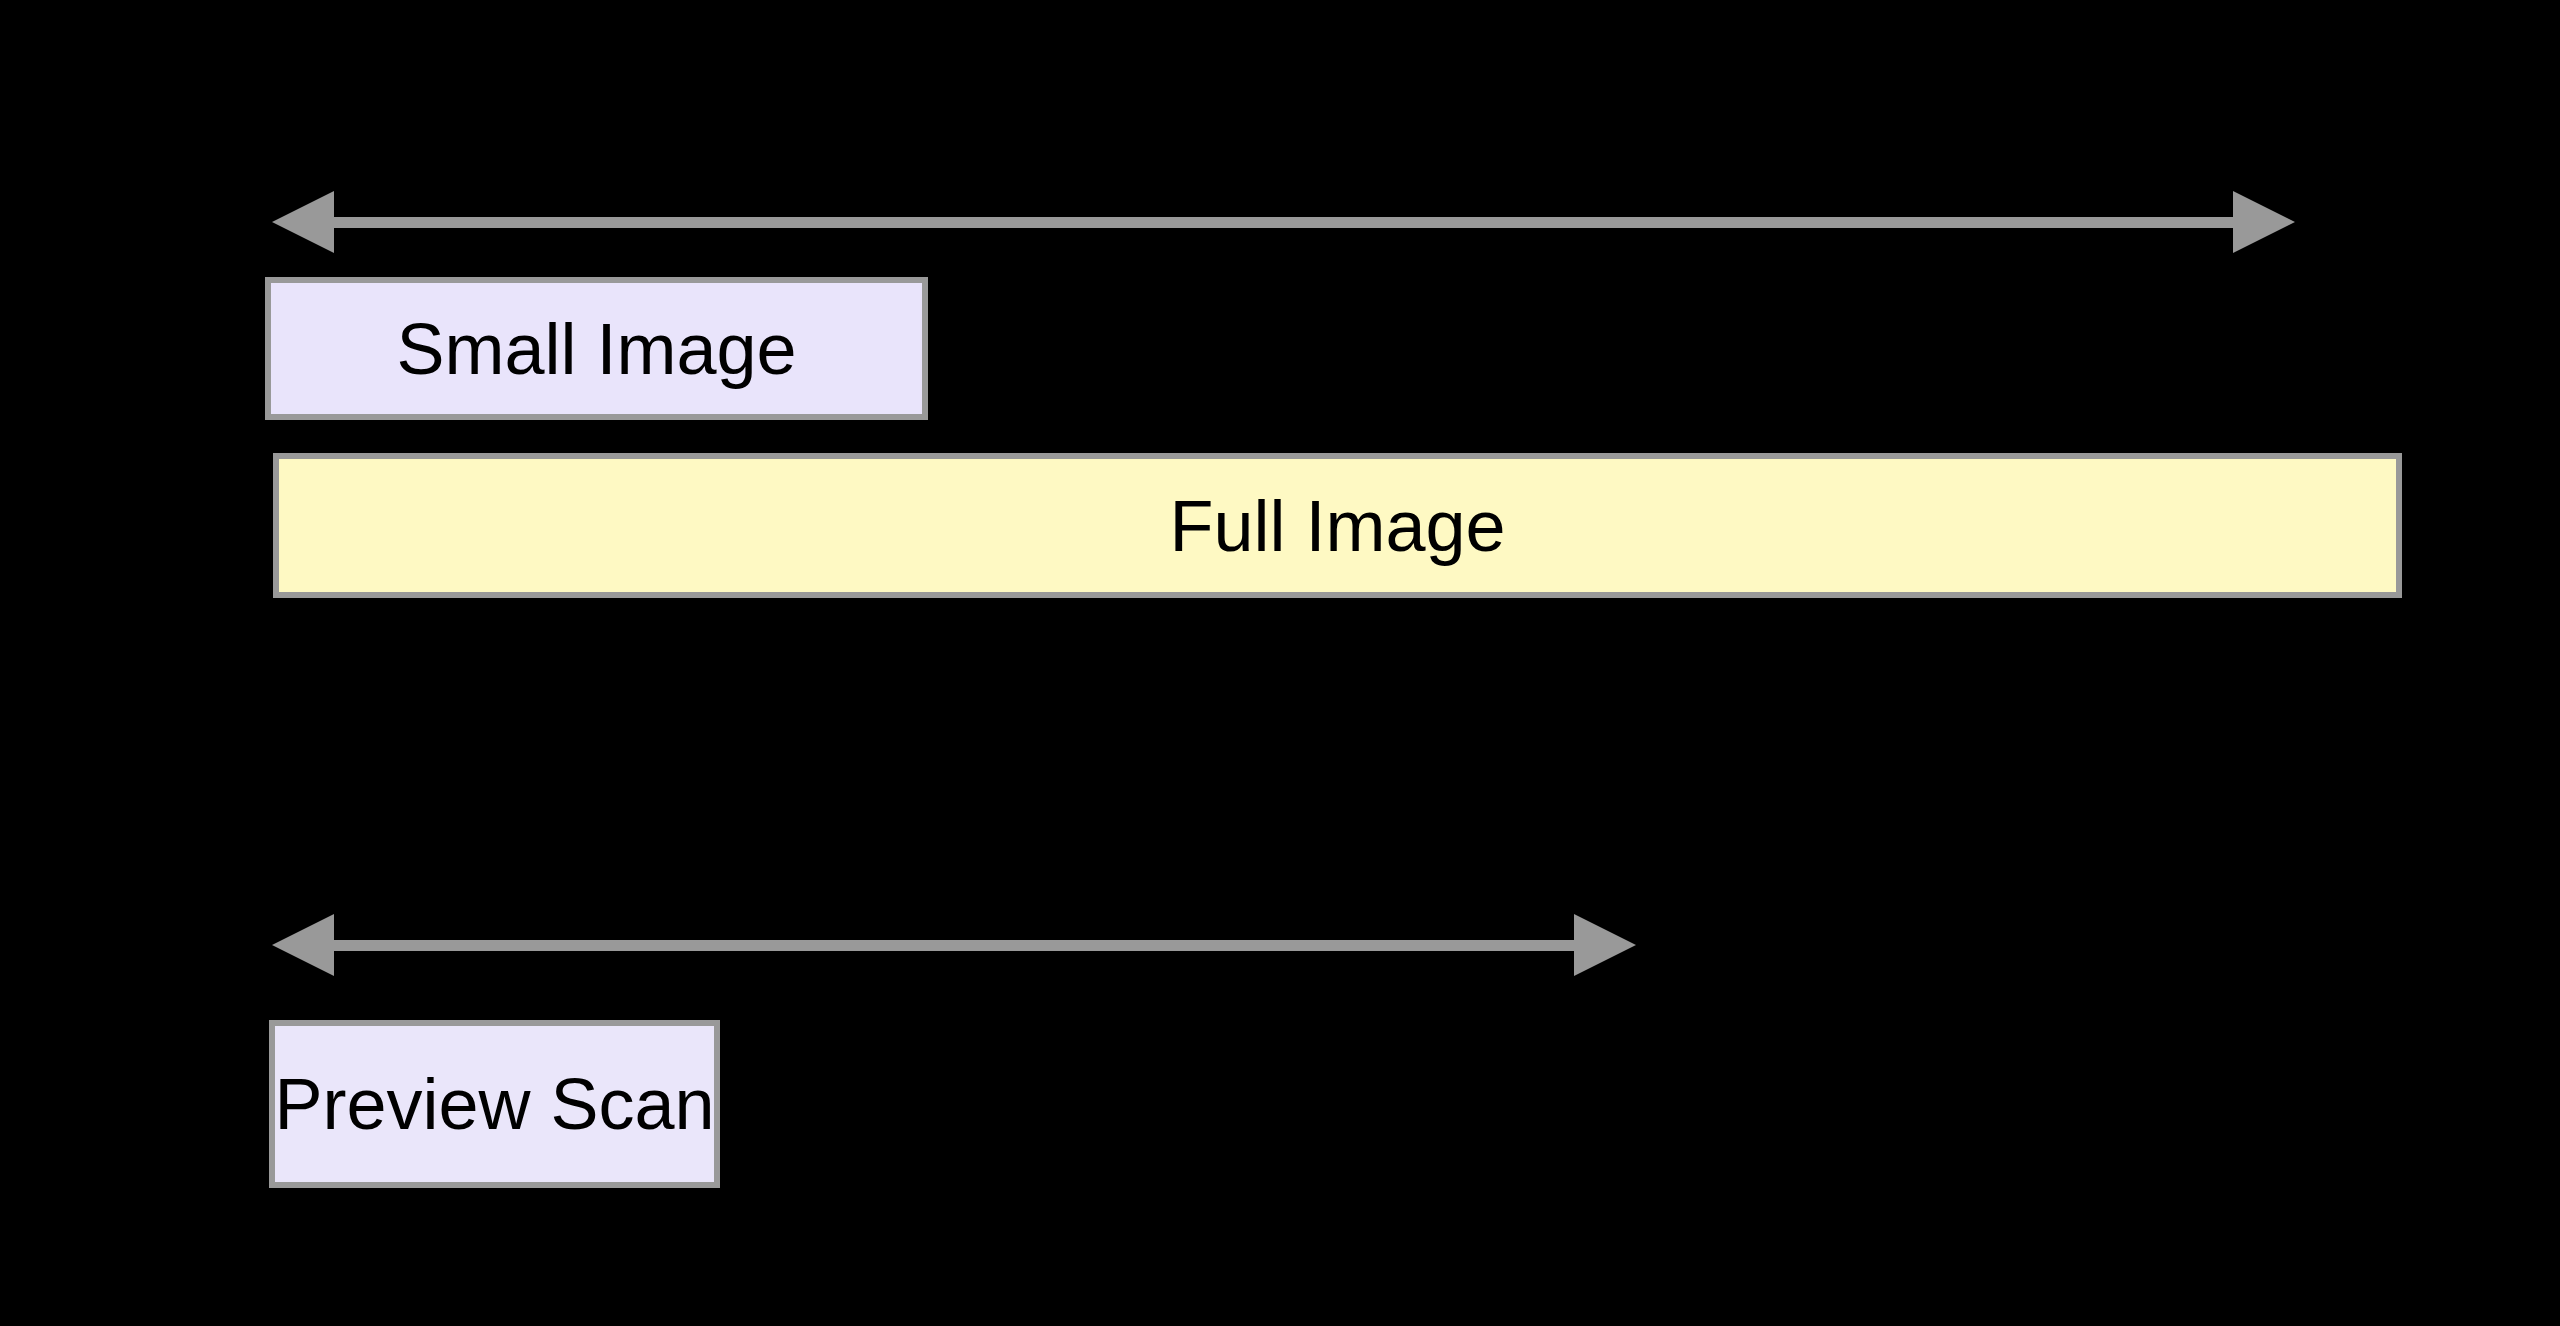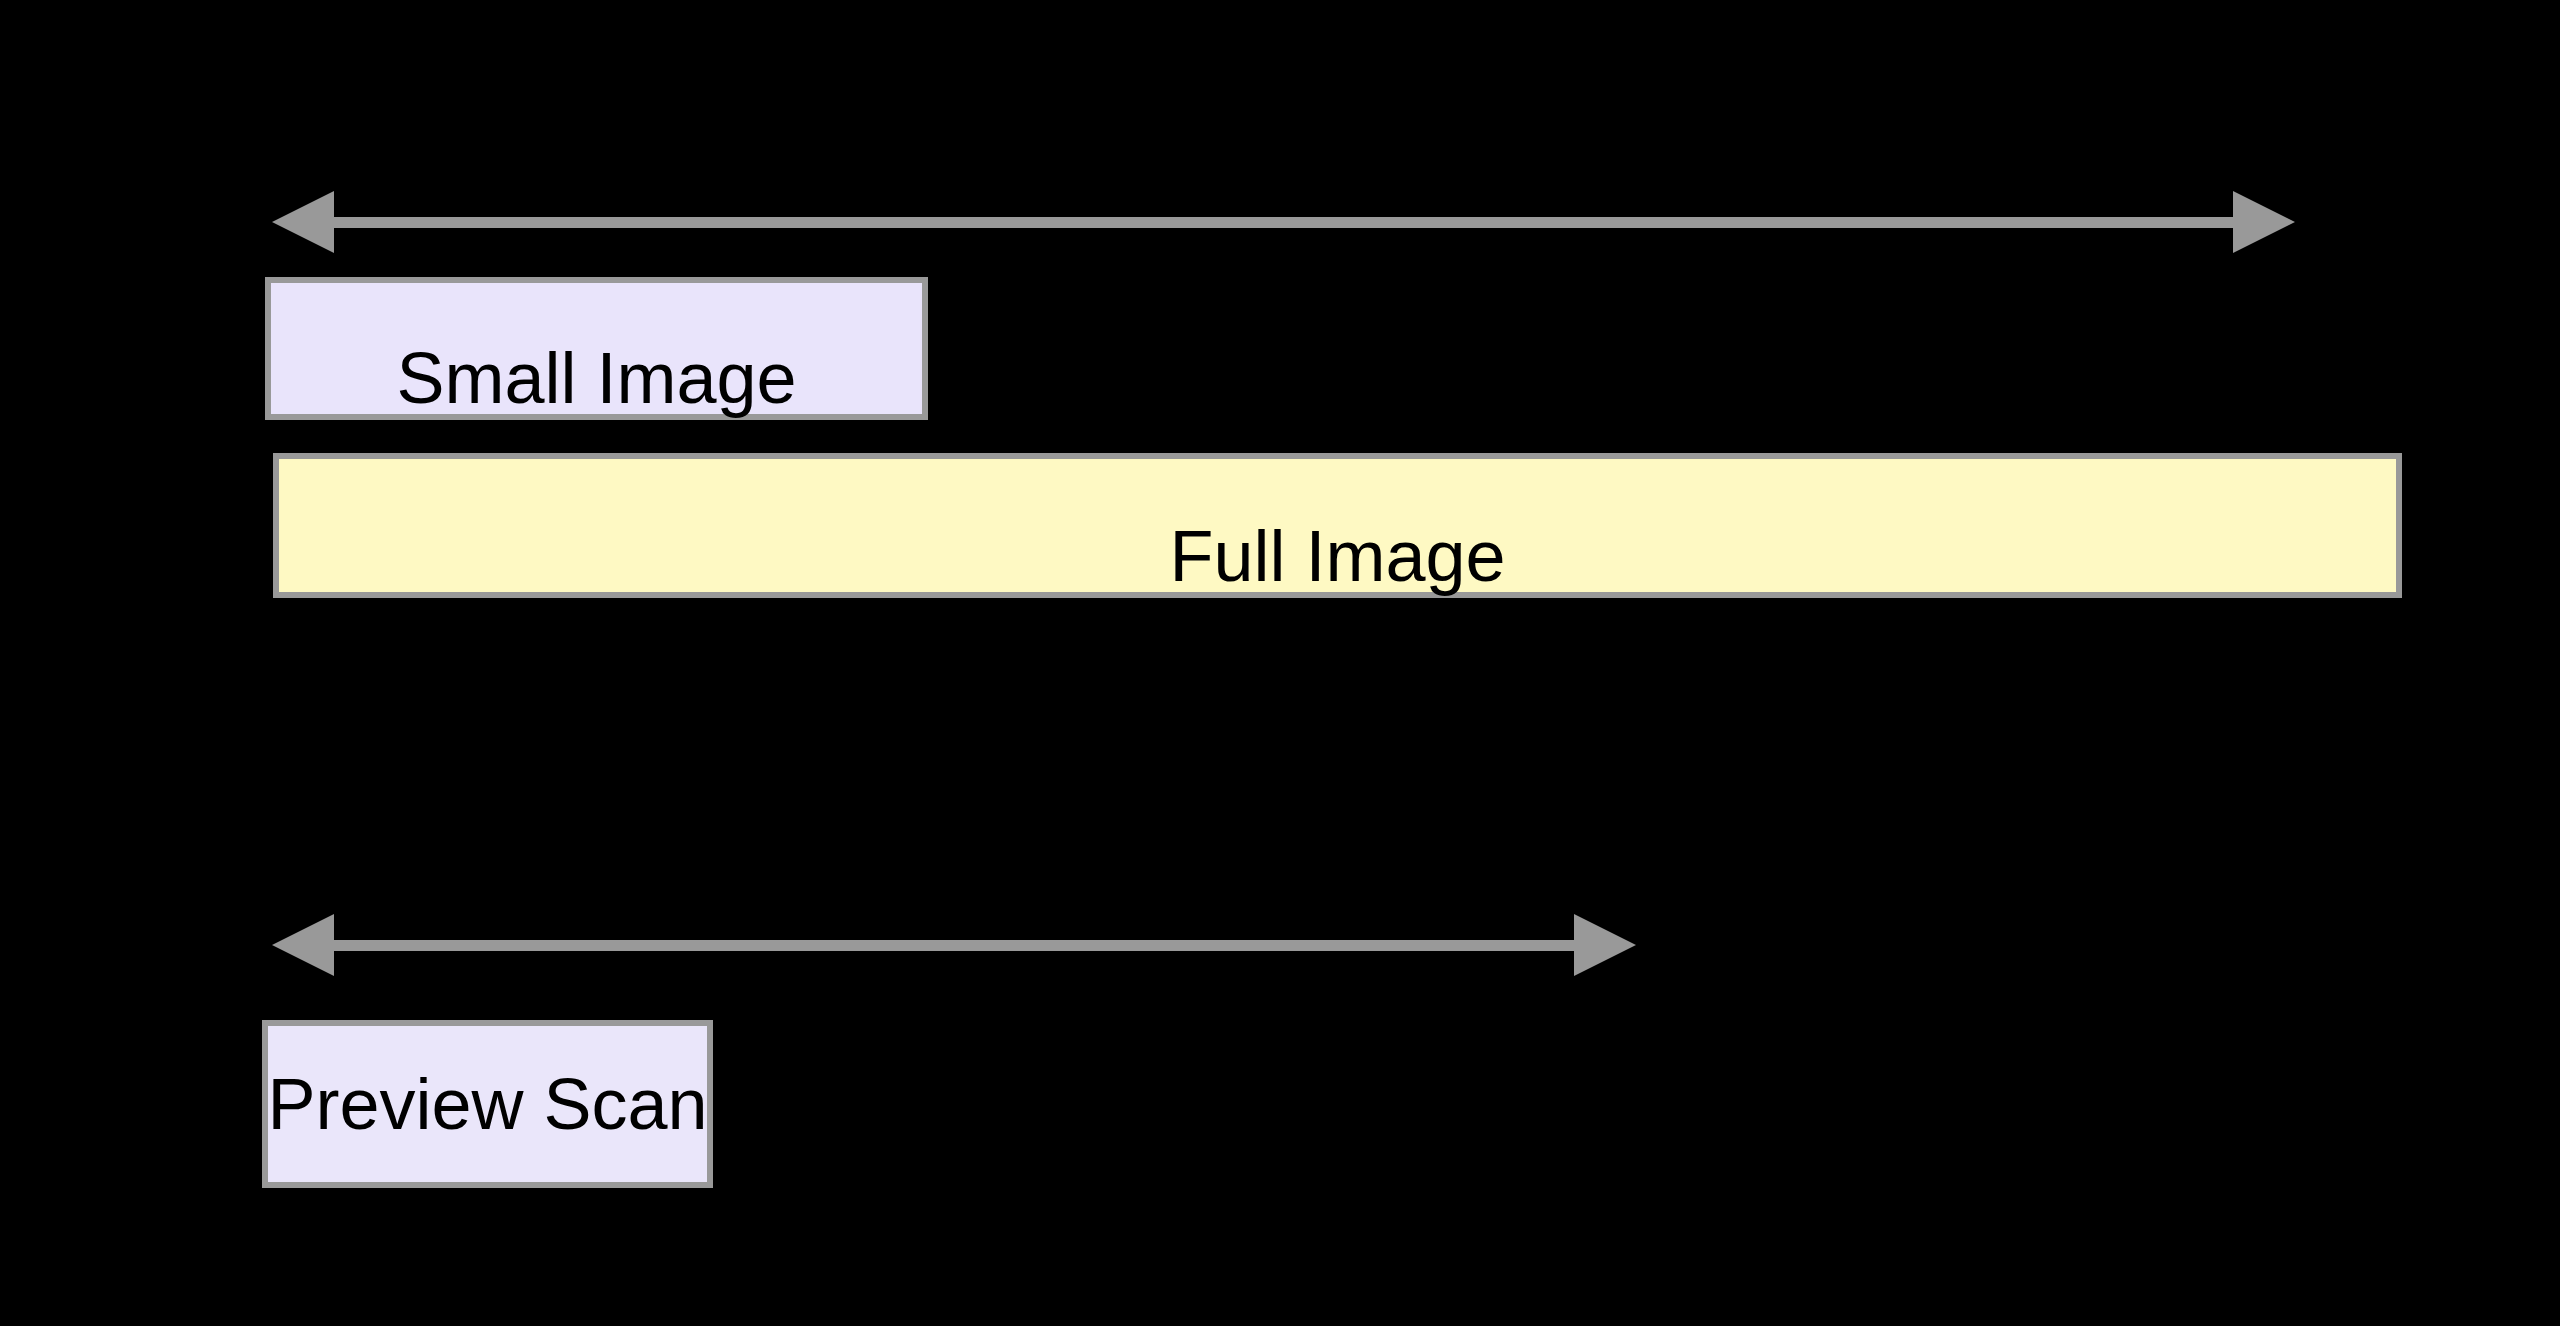--- a/index.html
+++ b/index.html
@@ -24,21 +24,21 @@
     top: 0;
     width: 2560px;
     height: 1326px;
     pointer-events: none;
   }
   .box {
     position: absolute;
     box-sizing: border-box;
     border: 6px solid #999999;
     display: flex;
-    align-items: flex-end;
+    align-items: center;
     justify-content: center;
     color: #000000;
     font-size: 72px;
     line-height: 1;
     letter-spacing: 0px;
     white-space: nowrap;
   }
   
   #small-image-box {
     left: 265px;
@@ -51,21 +51,21 @@
   #full-image-box {
     left: 273px;
     top: 453px;
     width: 2129px;
     height: 145px;
     background: #fef9c3;
   }
   
   #scan-row {
     position: absolute;
-    left: 262px;
+    left: 269px;
     top: 1020px;
     width: 2029px;
     height: 168px;
     display: flex;
   }
   #scan-row .seg {
     box-sizing: border-box;
     border: 6px solid #999999;
     display: flex;
     align-items: center;

